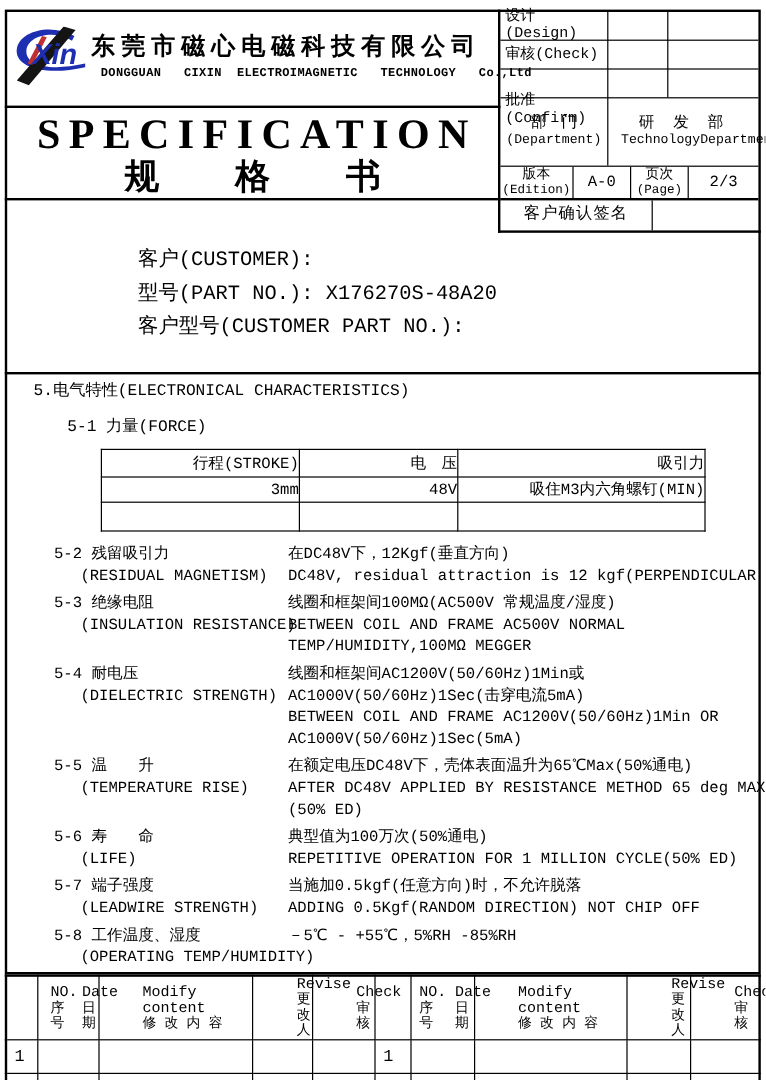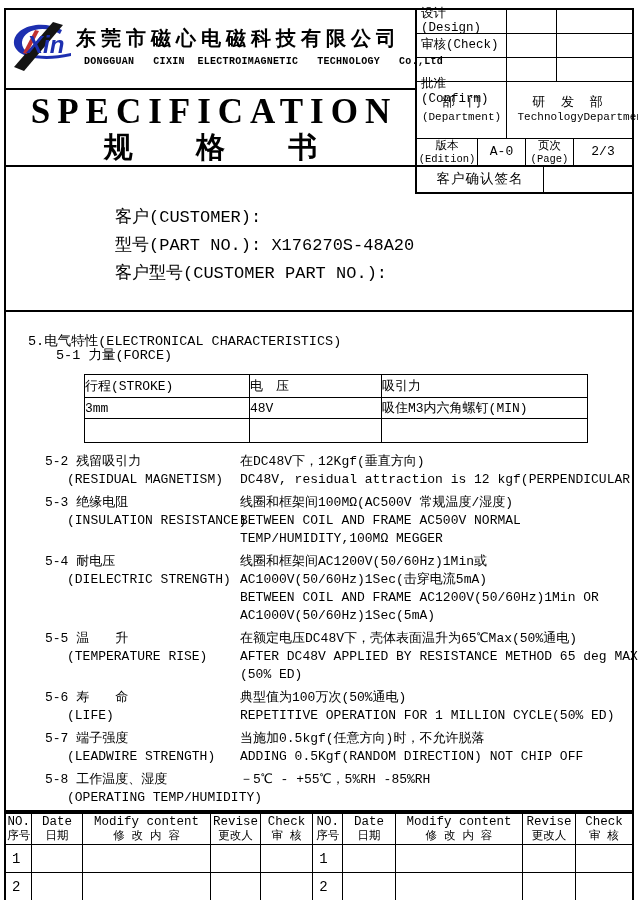--- a/index.html
+++ b/index.html
@@ -28,40 +28,40 @@
     font-family:"Liberation Serif","DejaVu Serif",serif;font-size:29px;font-weight:600;letter-spacing:28px;text-indent:28px;white-space:nowrap;}
 
   
   .panel-label{font-size:12.5px;}
   .small-en{font-size:11px;}
 
   
   .customer{left:115px;top:204px;font-size:17px;line-height:28px;white-space:nowrap;}
 
   
-  .sec-head{left:28px;top:316px;font-size:13.5px;margin-top:16px;}
+  .sec-head{left:28px;top:316px;font-size:13.5px;}
   .force-head{left:56px;top:346px;font-size:13.5px;}
   table.force{position:absolute;left:84px;top:374px;border-collapse:collapse;table-layout:fixed;}
-  table.force td,table.force th{border:1.5px solid #000;font-size:13px;font-weight:normal;text-align:left;padding:0;}
+  table.force td,table.force th{border:1.5px solid #000;font-size:13px;font-weight:normal;text-align:right;padding:0;}
   table.force .r-head{height:23px;}
   table.force .r-data{height:21px;}
   table.force .r-empty{height:24px;}
 
   .items{left:45px;top:453px;width:586px;}
   .spec-item{display:flex;margin-bottom:5px;}
   .spec-label{width:195px;flex:none;font-size:13px;line-height:18px;}
   .spec-label .sub{padding-left:22px;white-space:nowrap;}
   .spec-lines{flex:1;font-size:13px;line-height:18px;}
   .spec-lines div{white-space:nowrap;}
   .spec-label .ttl{white-space:nowrap;}
 
   
   table.rev{position:absolute;left:4px;top:812px;width:630px;border-collapse:collapse;table-layout:fixed;border:2px solid #000;}
   table.rev th,table.rev td{border:1.5px solid #000;padding:0;font-weight:normal;vertical-align:middle;}
-  table.rev th{font-size:12.5px;line-height:13px;text-align:center;height:30px;}
+  table.rev th{font-size:12.5px;line-height:13px;text-align:left;height:30px;padding-left:36px;}
   table.rev th .cn{font-size:11.5px;display:block;}
   table.rev th .en{display:block;}
   table.rev td{height:27px;font-size:14px;text-align:left;padding-left:6px;}
   table.rev td.blank{padding:0;}
 </style>
 </head>
 <body>
 
 <div class="page">
 

